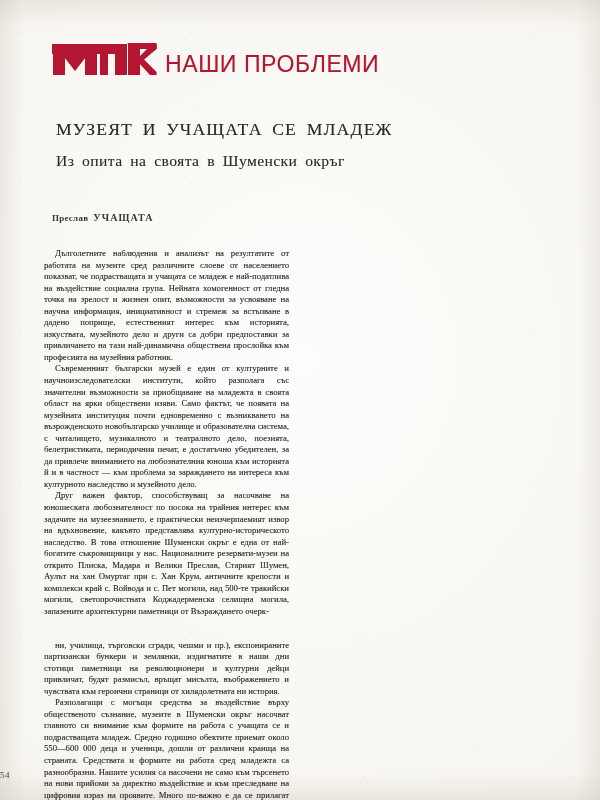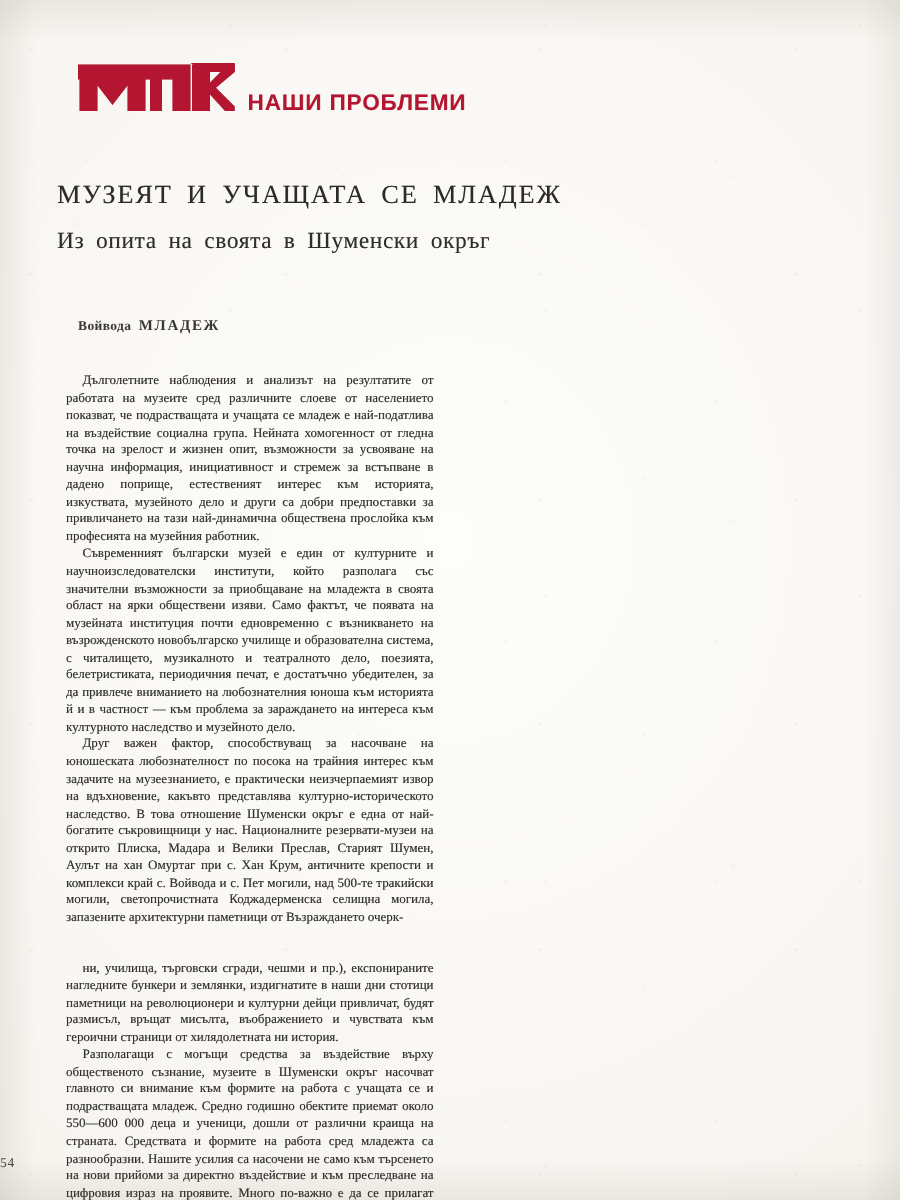--- a/index.html
+++ b/index.html
@@ -65,34 +65,34 @@
     align-items: flex-end;
     gap: 8px;
     height: 48px;
   }
   .logo-mark {
     display: block;
     filter: drop-shadow(0.4px 0.4px 0 rgba(120,10,26,.35));
   }
   .masthead-title {
     font-family: "Liberation Sans", "DejaVu Sans", sans-serif;
-    font-weight: 700;
-    font-size: 15px;
+    font-weight: 400;
+    font-size: 23px;
     letter-spacing: 0.6px;
     color: #b41530;
     line-height: 1;
     padding-bottom: 6px;
     white-space: nowrap;
     text-shadow: 0.3px 0.3px 0 rgba(150,20,40,.30);
   }
 
   
   .headings {
     position: absolute;
-    left: 38px;
+    left: 56px;
     top: 120px;
     width: 470px;
   }
   .article-title {
     font-family: "Liberation Serif", "DejaVu Serif", serif;
     font-size: 17.5px;
     font-weight: 400;
     letter-spacing: 1.25px;
     color: #2b2a28;
     margin: 0 0 13px 0;
@@ -201,31 +201,31 @@
       </span>
       <span class="masthead-title">НАШИ ПРОБЛЕМИ</span>
     </div>
 
     <div class="headings">
       <h1 class="article-title">МУЗЕЯТ И УЧАЩАТА СЕ МЛАДЕЖ</h1>
       <h2 class="article-subtitle">Из опита на своята в Шуменски окръг</h2>
     </div>
 
     <div class="byline">
-      <span class="given">Войвода</span><span class="family">МЛАДЕЖ</span>
+      <span class="given">Преслав</span><span class="family">УЧАЩАТА</span>
     </div>
 
     <div class="body-columns">
       <div class="column">
         <p class="first">Дълголетните наблюдения и анализът на резултатите от работата на музеите сред различните слоеве от населението показват, че подрастващата и учащата се младеж е най-податлива на въздействие социална група. Нейната хомогенност от гледна точка на зрелост и жизнен опит, възможности за усвояване на научна информация, инициативност и стремеж за встъпване в дадено поприще, естественият интерес към историята, изкуствата, музейното дело и други са добри предпоставки за привличането на тази най-динамична обществена прослойка към професията на музейния работник.</p>
         <p>Съвременният български музей е един от културните и научноизследователски институти, който разполага със значителни възможности за приобщаване на младежта в своята област на ярки обществени изяви. Само фактът, че появата на музейната институция почти едновременно с възникването на възрожденското новобългарско училище и образователна система, с читалището, музикалното и театралното дело, поезията, белетристиката, периодичния печат, е достатъчно убедителен, за да привлече вниманието на любознателния юноша към историята й и в частност — към проблема за зараждането на интереса към културното наследство и музейното дело.</p>
         <p>Друг важен фактор, способствуващ за насочване на юношеската любознателност по посока на трайния интерес към задачите на музеезнанието, е практически неизчерпаемият извор на вдъхновение, какъвто представлява културно-историческото наследство. В това отношение Шуменски окръг е една от най-богатите съкровищници у нас. Националните резервати-музеи на открито Плиска, Мадара и Велики Преслав, Старият Шумен, Аулът на хан Омуртаг при с. Хан Крум, античните крепости и комплекси край с. Войвода и с. Пет могили, над 500-те тракийски могили, светопрочистната Коджадерменска селищна могила, запазените архитектурни паметници от Възраждането очерк-</p>
       </div>
       <div class="column">
-        <p class="first">ни, училища, търговски сгради, чешми и пр.), експонираните нагледните бункери и землянки, издигнатите в наши дни стотици паметници на революционери и културни дейци привличат, будят размисъл, връщат мисълта, въображението и чувствата към героични страници от хилядолетната ни история.</p>
+        <p class="first">ни, училища, търговски сгради, чешми и пр.), експонираните партизански бункери и землянки, издигнатите в наши дни стотици паметници на революционери и културни дейци привличат, будят размисъл, връщат мисълта, въображението и чувствата към героични страници от хилядолетната ни история.</p>
         <p>Разполагащи с могъщи средства за въздействие върху общественото съзнание, музеите в Шуменски окръг насочват главното си внимание към формите на работа с учащата се и подрастващата младеж. Средно годишно обектите приемат около 550—600 000 деца и ученици, дошли от различни краища на страната. Средствата и формите на работа сред младежта са разнообразни. Нашите усилия са насочени не само към търсенето на нови прийоми за директно въздействие и към преследване на цифровия израз на проявите. Много по-важно е да се прилагат действително ефективни средства, които да способствуват за трансформиране интереса на децата и юношите в професионално влечение и стремеж към творчество. Така трябва да разбираме добре формулираната постановка за двустранния характер на учебния и на възпитателния процес. Музеят, респективно музейната мрежа, е безспорно доминиращият фактор по отношение на запознаването на групите посетители и участниците в специализираните учебни звена с фактическия материал. Екскурзоводските беседи, лекциите, тясно профилираните теми за изучаване и нагледните средства предоставят на ученическата аудитория необходимия минимум информация, която въвежда младежите в основните положения на музейното дело, т. е., в теоретическите и практическите принципи, норми и насоки на научноизследователска събирателска, фондова и пропагандна работа. От друга страна, учащата се и подрастващата младеж е не само желан обект на въздействие, но и активен участник в учебно-дидактическия процес. Ти не само възприема и слушат преподаваните факти,</p>
       </div>
     </div>
 
     <div class="folio">54</div>
 
   </div>
 </div>
 
 </body></html>

